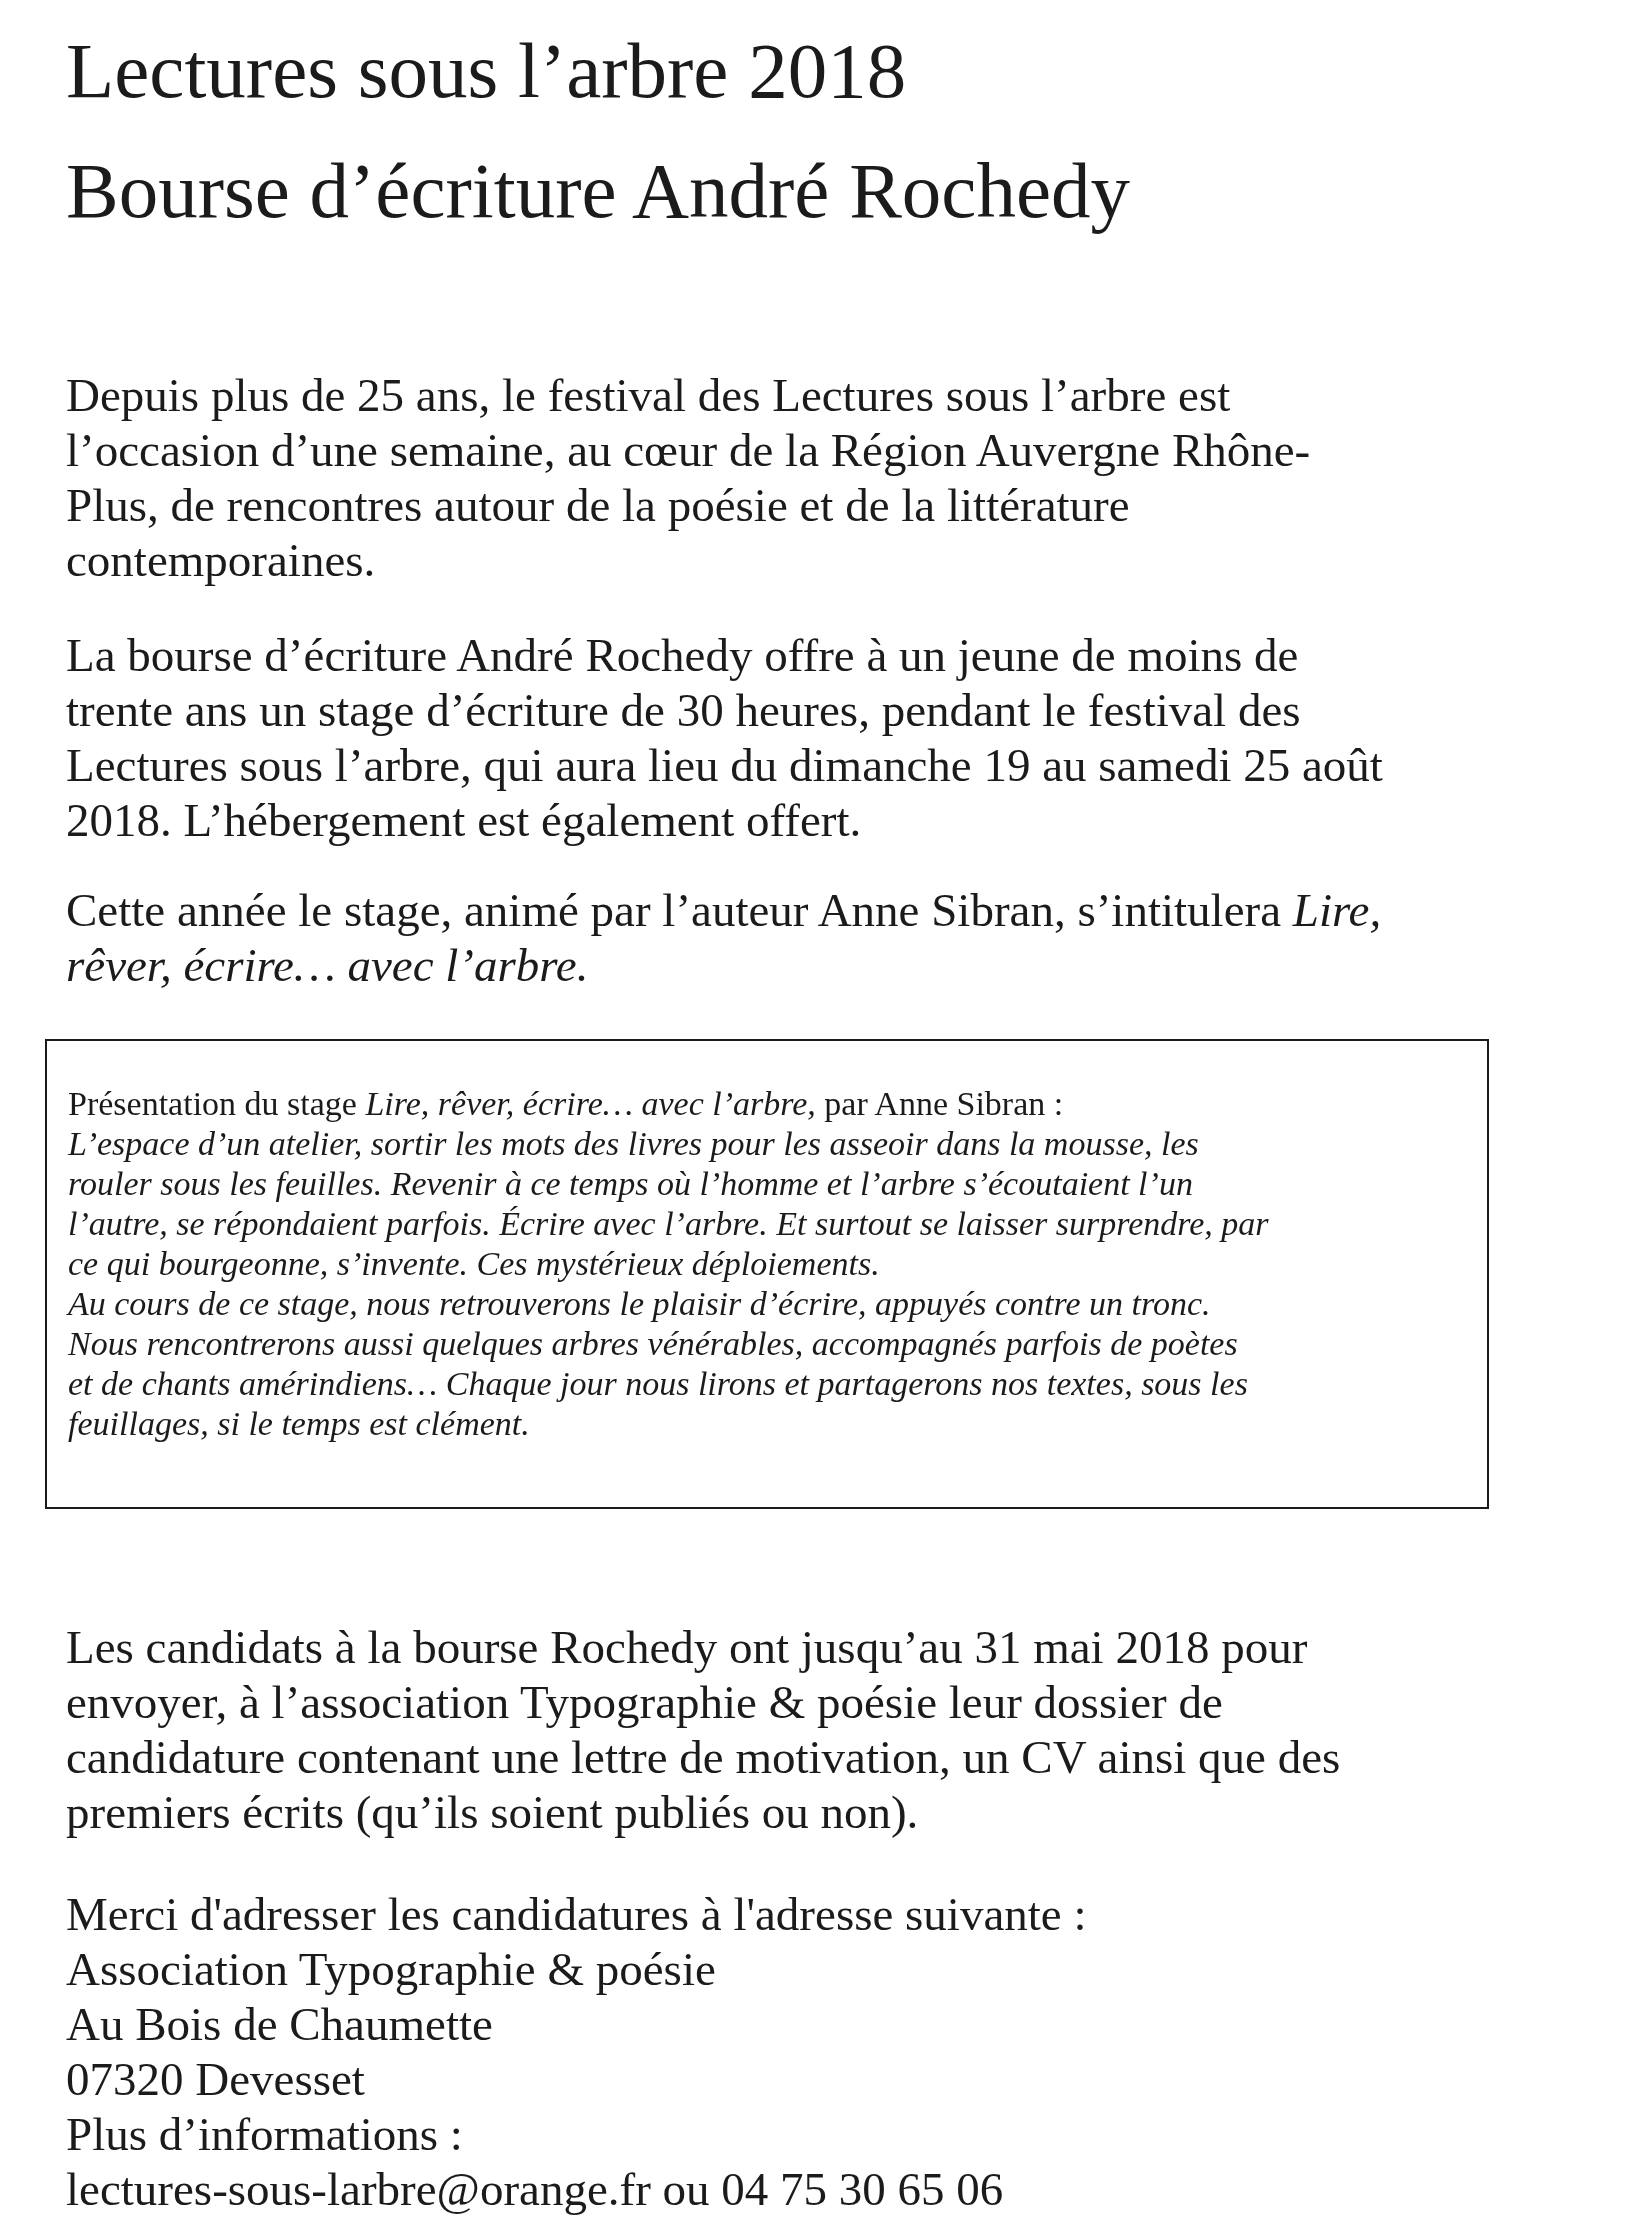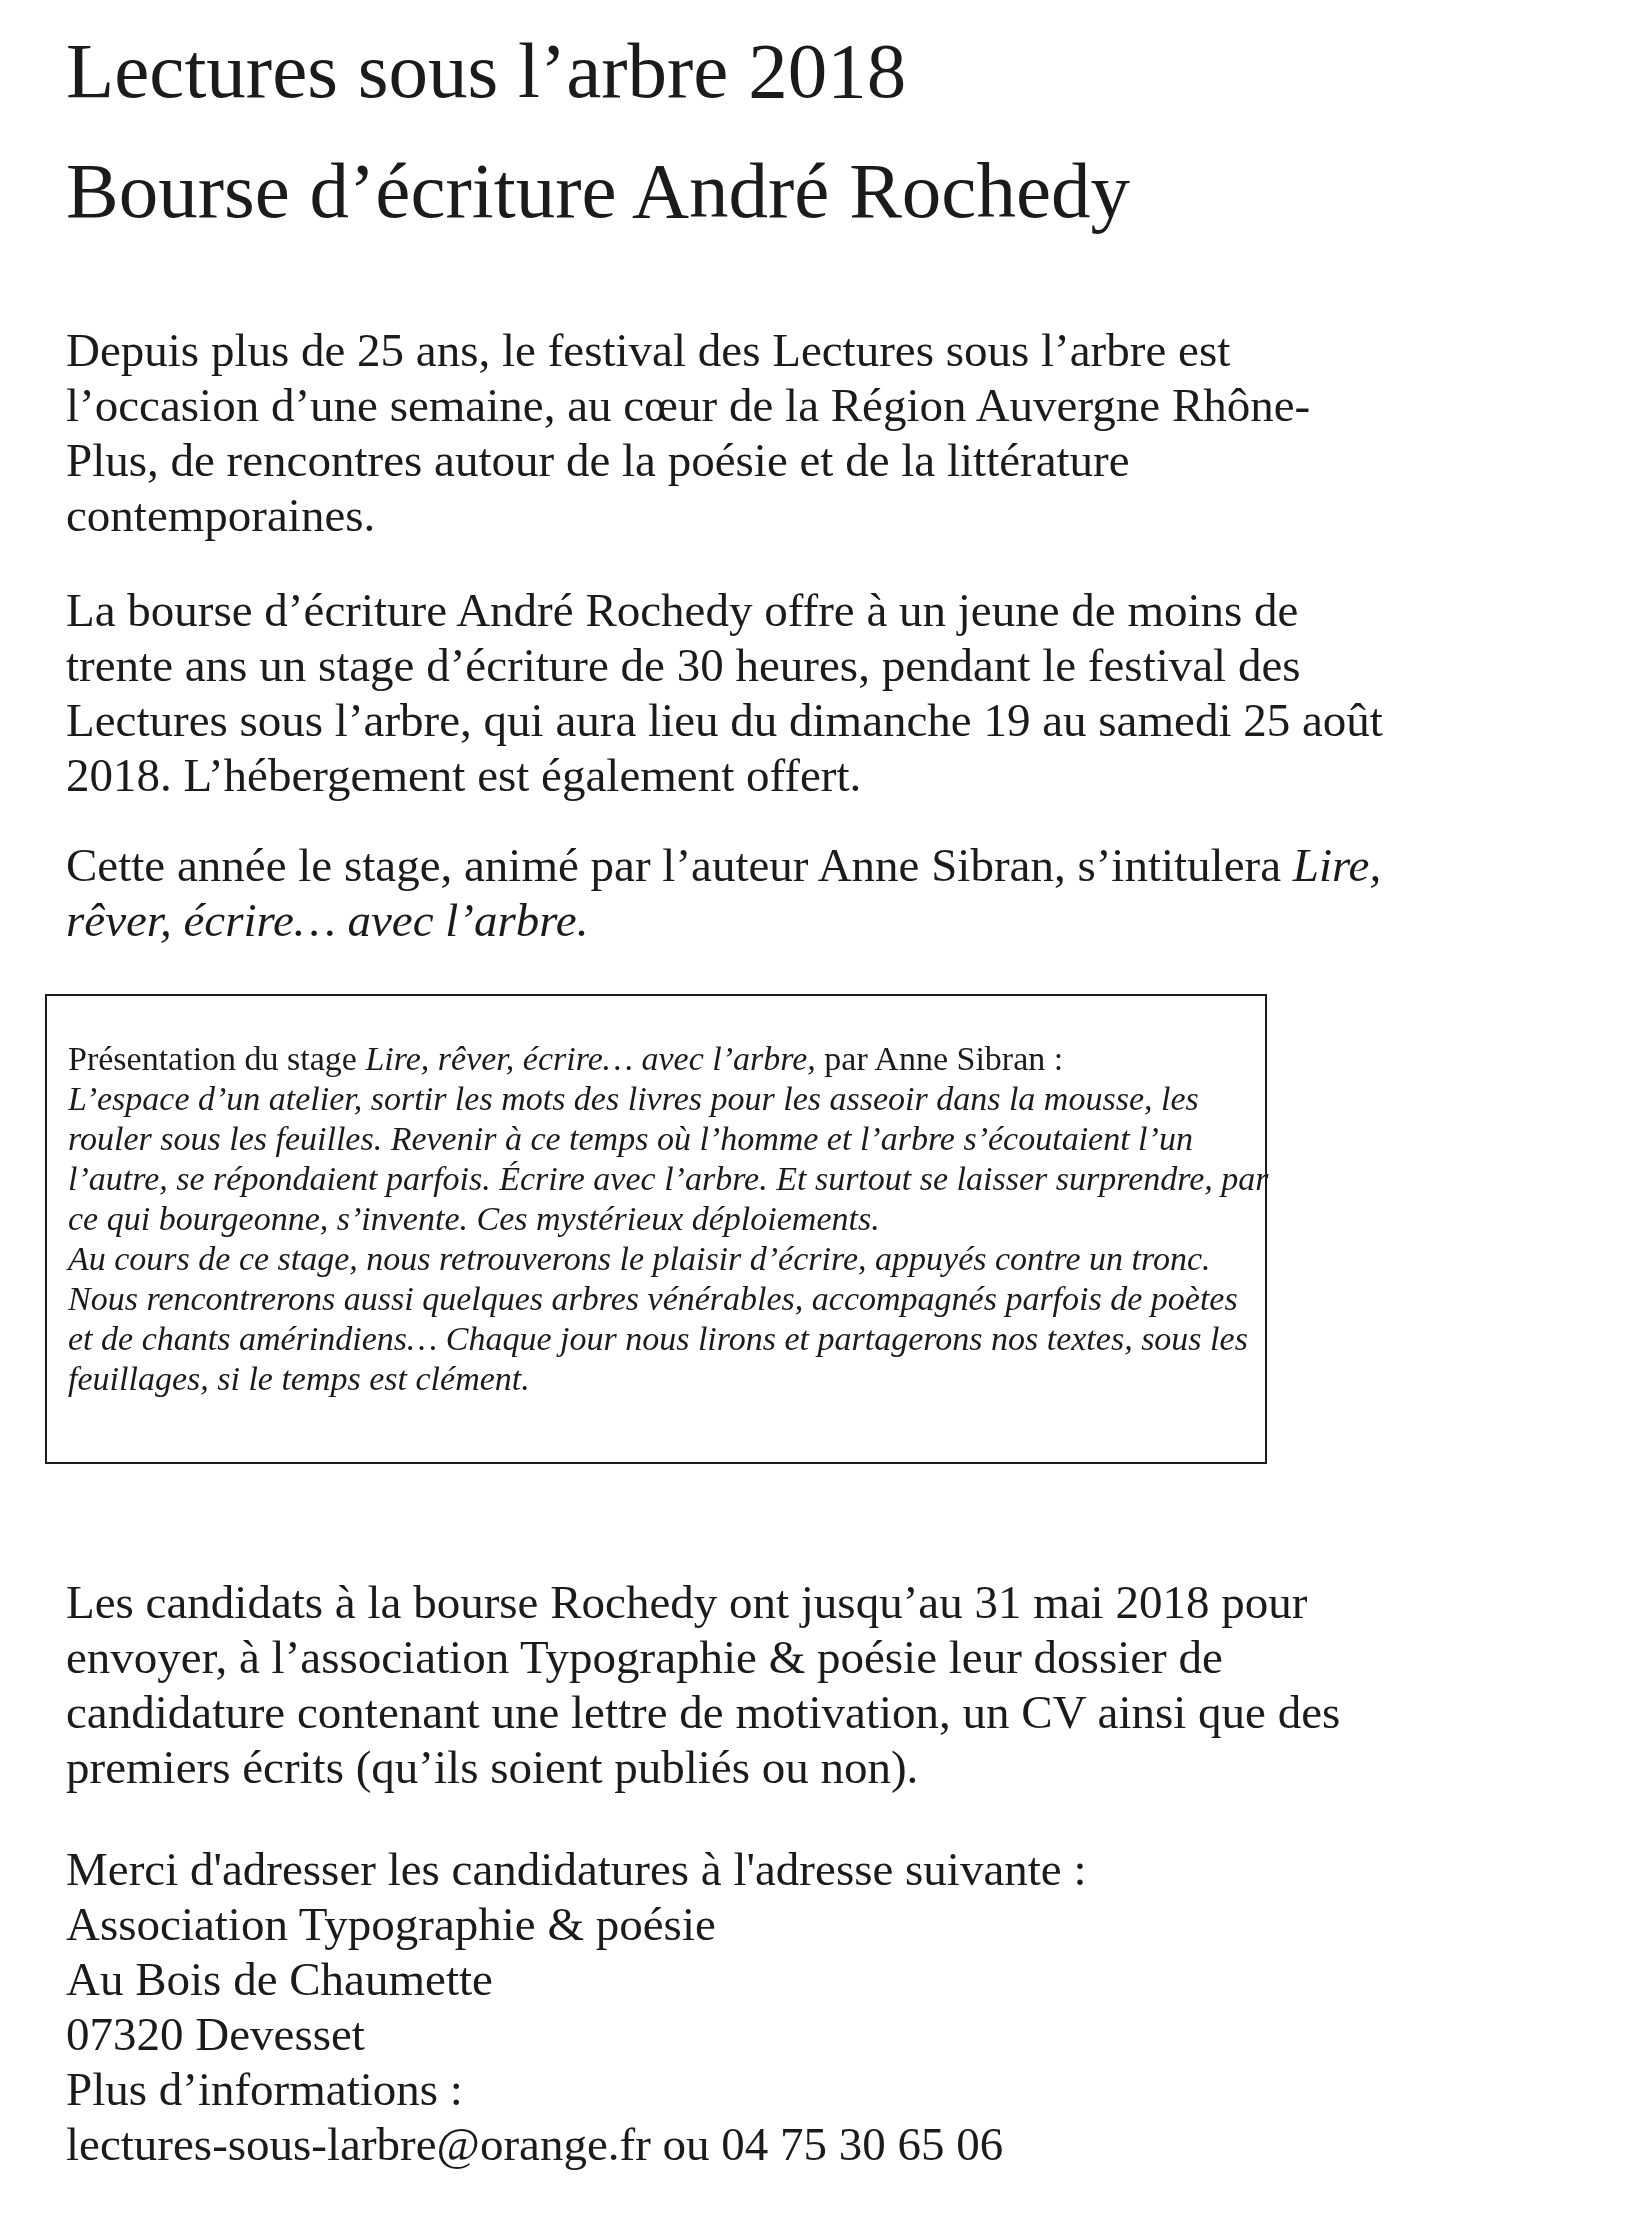--- a/index.html
+++ b/index.html
@@ -29,28 +29,28 @@
     font-size: 79px;
     line-height: 120px;
   }
   .title-line {
     white-space: nowrap;
   }
   .para {
     font-size: 47px;
     line-height: 55px;
   }
-  .p1 { margin-top: 72px; }
+  .p1 { margin-top: 117px; }
   .p2 { margin-top: 40px; }
   .p3 { margin-top: 35px; }
   .p4 { margin-top: 111px; }
   .stage-box {
     margin-top: 46px;
     margin-left: -21px;
-    width: 1222px;
+    width: 1444px;
     box-sizing: border-box;
     border: 2.2px solid #1b1b1b;
     padding: 43px 19px 63px 21px;
     font-size: 34px;
     line-height: 40px;
   }
   .address {
     margin-top: 47px;
     font-size: 47px;
     line-height: 55px;

